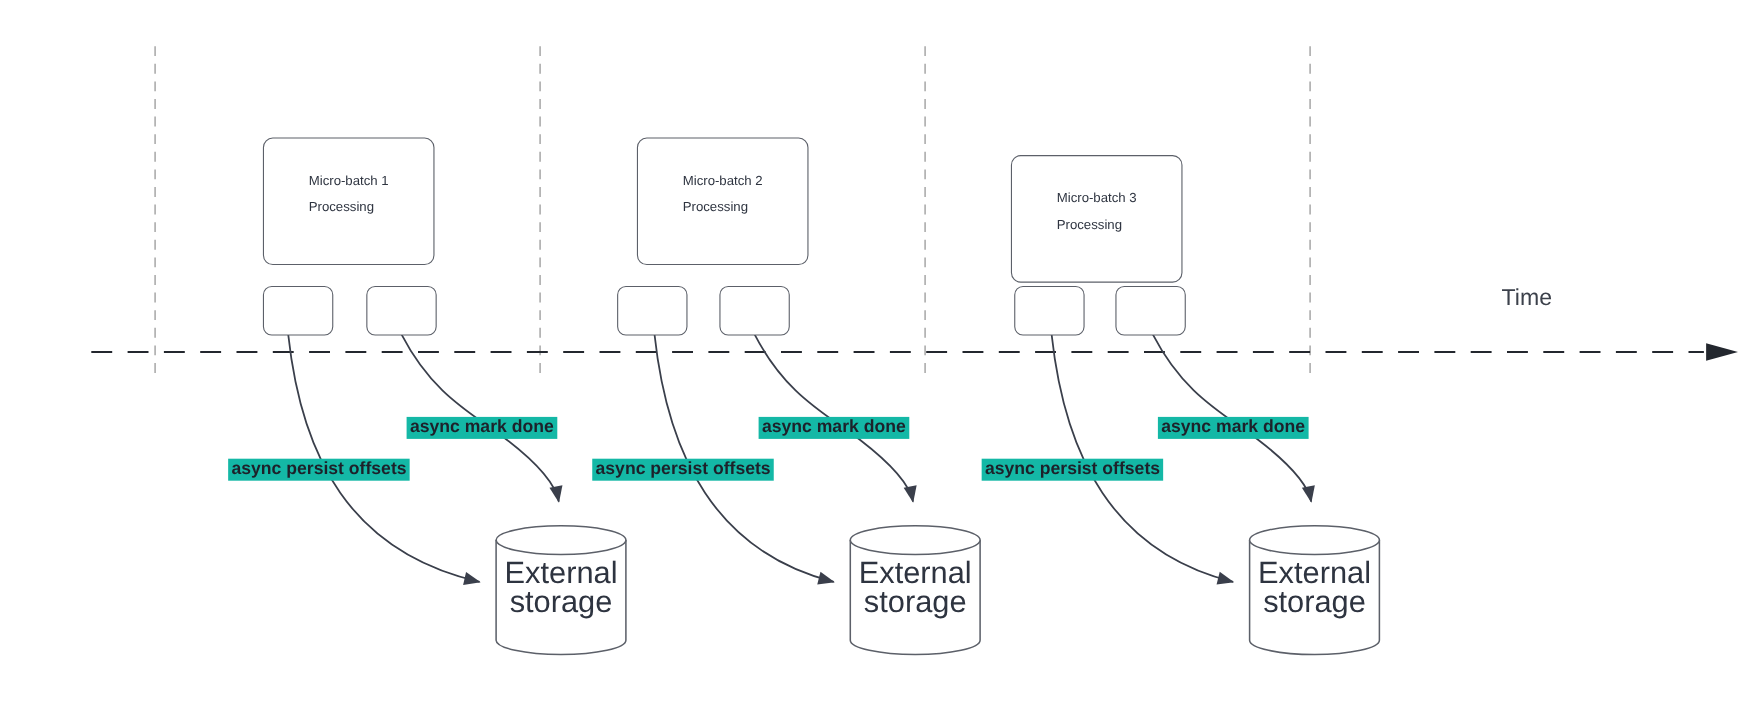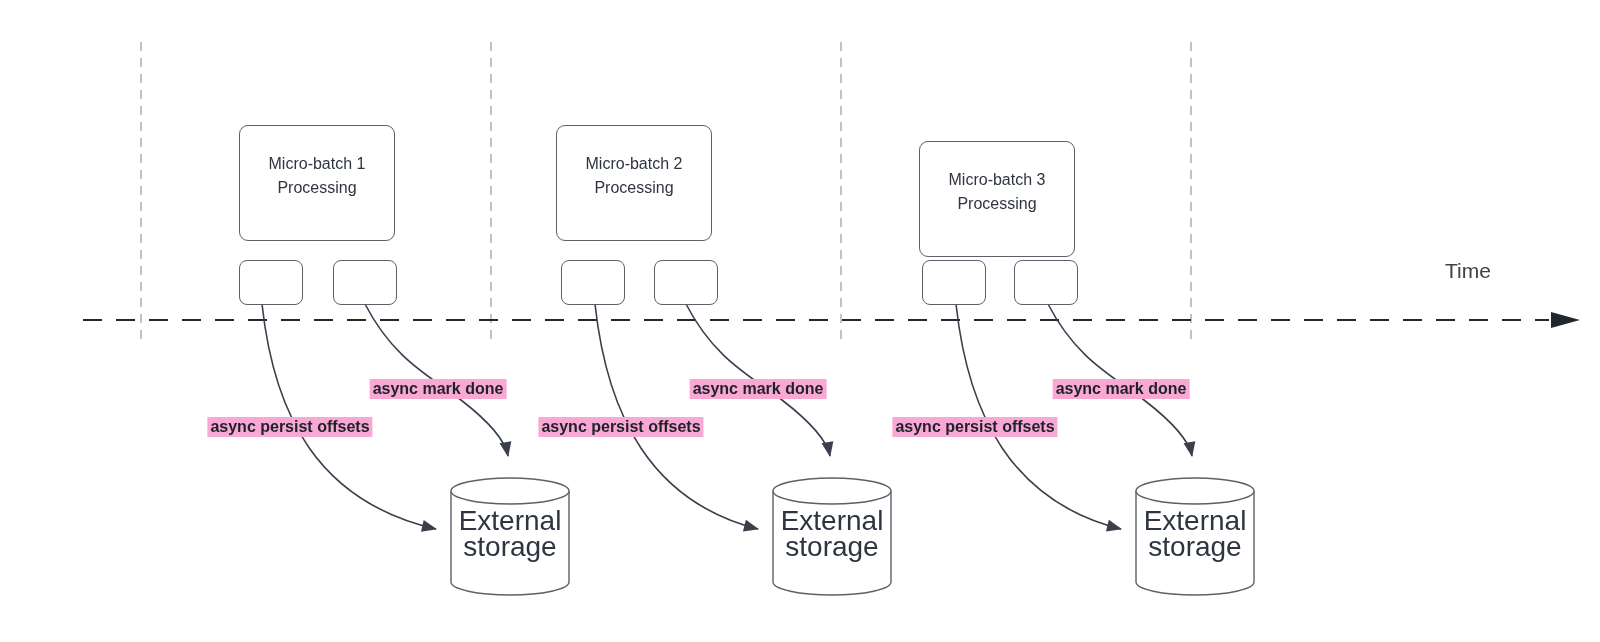--- a/index.html
+++ b/index.html
@@ -28,43 +28,43 @@
   .arrow-head { fill: var(--curve); }
   .cyl { fill: #ffffff; stroke: var(--box-border); stroke-width: 1.4; }
 
   .proc-box {
     position: absolute;
     width: 156px; height: 116px;
     border: 1px solid var(--box-border);
     border-radius: 9px;
     background: #ffffff;
     display: flex; align-items: center; justify-content: center;
-    text-align: center;
-    font-size: 16px; line-height: 24px;
+    text-align: left;
+    font-size: 12px; line-height: 24px;
     color: var(--box-text);
     padding-bottom: 14px; box-sizing: border-box;
   }
   .task-box {
     position: absolute;
     width: 62px; height: 43px;
     border: 1px solid var(--box-border);
     border-radius: 8px;
     background: #ffffff;
   }
   .storage-text {
     position: absolute;
     width: 118px;
     text-align: center;
     font-size: 28px; line-height: 26px;
     color: var(--box-text);
   }
   .flow-label {
     position: absolute;
     transform: translate(-50%, -50%);
-    background: #f9a8d4;
+    background: #14b8a6;
     padding: 1px 3px;
     font-size: 16px;
     font-weight: bold;
     white-space: nowrap;
     color: var(--label-text);
   }
   .time-label {
     position: absolute;
     transform: translate(-50%, -50%);
     font-size: 21px;
@@ -122,21 +122,21 @@
   </div>
   <div class="task-box" style="left:239px; top:260px;"></div>
   <div class="task-box" style="left:333px; top:260px;"></div>
   <div class="flow-label" style="left:290px; top:427px;">async persist offsets</div>
   <div class="flow-label" style="left:438px; top:389px;">async mark done</div>
   <div class="storage-text" style="left:451px; top:508px;">
     <div>External</div>
     <div>storage</div>
   </div>
 
-  <div class="proc-box" style="left:556px; top:125px;">
+  <div class="proc-box" style="left:579px; top:125px;">
     <div>
       <div>Micro-batch 2</div>
       <div>Processing</div>
     </div>
   </div>
   <div class="task-box" style="left:561px; top:260px;"></div>
   <div class="task-box" style="left:654px; top:260px;"></div>
   <div class="flow-label" style="left:621px; top:427px;">async persist offsets</div>
   <div class="flow-label" style="left:758px; top:389px;">async mark done</div>
   <div class="storage-text" style="left:773px; top:508px;">
@@ -152,15 +152,15 @@
   </div>
   <div class="task-box" style="left:922px; top:260px;"></div>
   <div class="task-box" style="left:1014px; top:260px;"></div>
   <div class="flow-label" style="left:975px; top:427px;">async persist offsets</div>
   <div class="flow-label" style="left:1121px; top:389px;">async mark done</div>
   <div class="storage-text" style="left:1136px; top:508px;">
     <div>External</div>
     <div>storage</div>
   </div>
 
-  <div class="time-label" style="left:1468px; top:271px;">Time</div>
+  <div class="time-label" style="left:1388px; top:271px;">Time</div>
 
 </div>
 
 </body></html>

